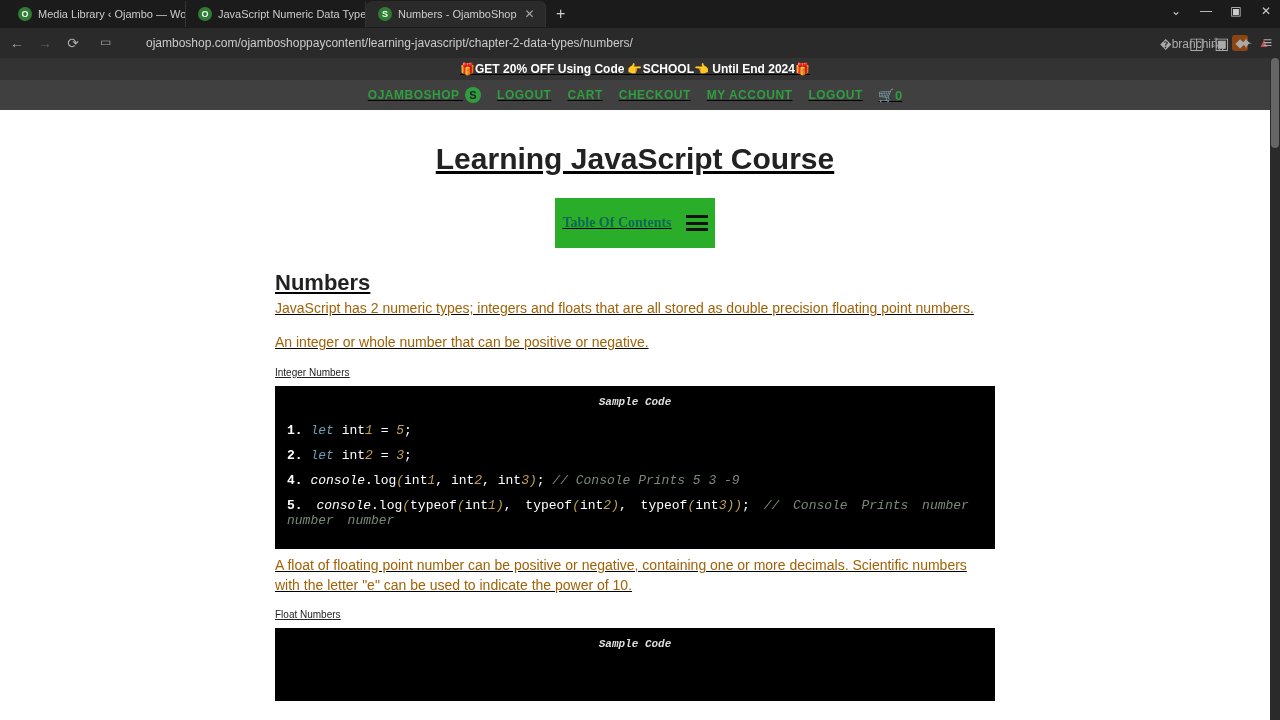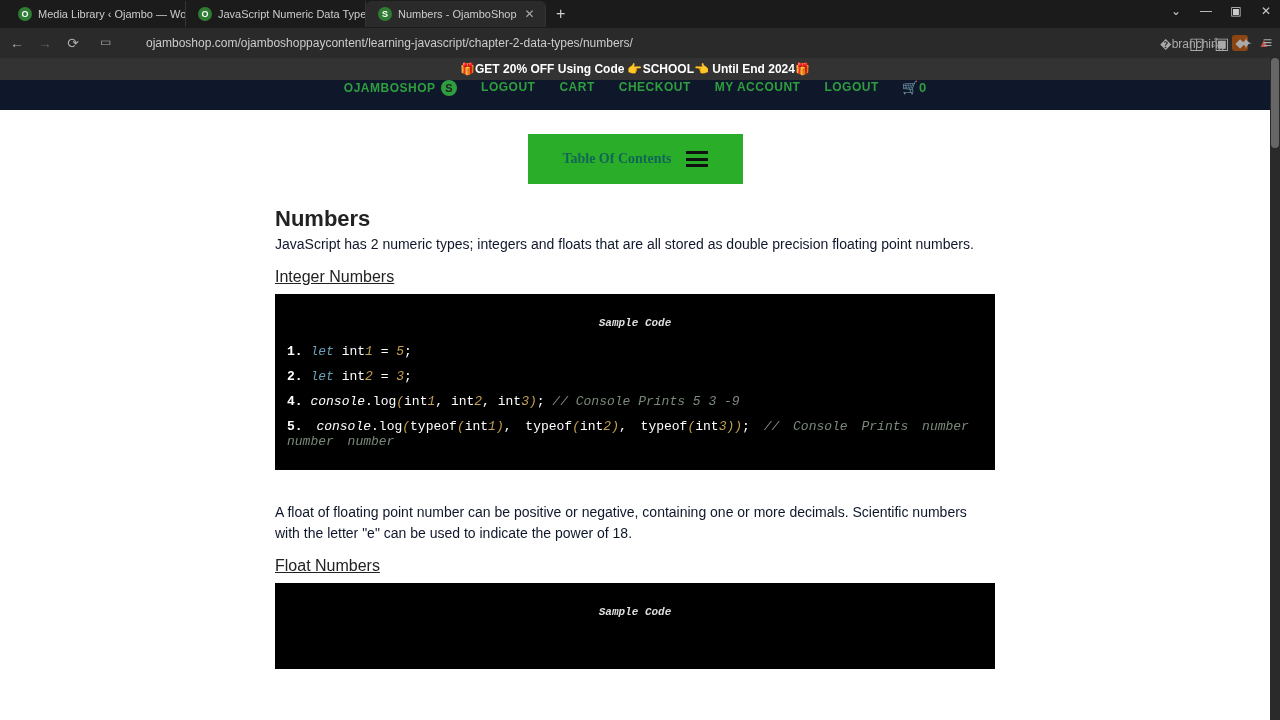--- a/index.html
+++ b/index.html
@@ -18,43 +18,43 @@
   .nav-bar { background: #2a2a2a; height: 30px; display: flex; align-items: center; padding: 0 8px; gap: 10px; }
   .nav-bar .nav-ico { width: 18px; height: 18px; color: #aaa; display: flex; align-items: center; justify-content: center; cursor: pointer; font-size: 14px; }
   .addr { flex: 1; display: flex; align-items: center; background: transparent; color: #ccc; font-size: 12px; padding: 0 8px; }
   .addr .page-ico { width: 16px; height: 16px; margin-right: 30px; color: #aaa; }
   .right-icons { display: flex; gap: 8px; align-items: center; }
   .right-icons .ri { width: 16px; height: 16px; color: #aaa; font-size: 12px; display: flex; align-items: center; justify-content: center; cursor: pointer; }
   .shield { background: #8B4513; border-radius: 3px; width: 18px; height: 18px; color: #fff; }
   .right-icons2 { position: absolute; right: 8px; display: flex; gap: 10px; }
 
   
-  .page { position: absolute; top: 58px; left: 0; right: 10px; bottom: 0; background: #fff; overflow: hidden; }
+  .page { position: absolute; top: 58px; left: 0; right: 10px; bottom: 0; background: #fff; overflow: hidden; text-decoration: underline; }
   .scrollbar { position: absolute; right: 0; top: 58px; bottom: 0; width: 10px; background: #2a2a2a; }
   .scrollbar-thumb { position: absolute; right: 1px; top: 58px; width: 8px; height: 90px; background: #666; border-radius: 4px; }
 
   .promo-bar { background: #333333; height: 22px; display: flex; align-items: center; justify-content: center; color: #fff; font-size: 12px; font-weight: bold; }
-  .top-nav { background: #0f172a; height: 30px; display: flex; justify-content: center; gap: 24px; font-size: 12px; font-weight: bold; }
+  .top-nav { background: #404040; height: 30px; display: flex; align-items: center; justify-content: center; gap: 16px; font-size: 12px; font-weight: bold; }
   .top-nav a { color: #2E9E3F; text-decoration: none; letter-spacing: 0.5px; cursor: pointer; }
   .top-nav .logo-s { display: inline-flex; width: 16px; height: 16px; border-radius: 50%; background: #2E9E3F; color: #222; align-items: center; justify-content: center; font-size: 11px; margin-left: 2px; }
   .cart-ico { color: #2E9E3F; font-size: 13px; }
 
   .content { background: #fff; padding: 24px 0 0 0; color: #222; }
   .content-inner { width: 720px; margin: 0 auto; }
   .course-title { text-align: center; font-size: 30px; font-weight: bold; margin: 8px 0 22px; }
-  .toc-btn { display: flex; align-items: center; justify-content: center; gap: 14px; background: #2AAE2A; color: #0a3; width: 215px; height: 50px; margin: 0 auto 22px; font-family: Georgia, serif; font-weight: bold; font-size: 14px; cursor: pointer; }
+  .toc-btn { display: flex; align-items: center; justify-content: center; gap: 14px; background: #2AAE2A; color: #0a3; width: 160px; height: 50px; margin: 0 auto 22px; font-family: Georgia, serif; font-weight: bold; font-size: 14px; cursor: pointer; }
   .toc-btn span.lbl { color: #165; }
   .hamburger { width: 22px; height: 16px; display: flex; flex-direction: column; justify-content: space-between; }
   .hamburger div { height: 3px; background: #111; }
 
   .section-h { font-size: 22px; font-weight: bold; margin: 6px 0 2px; }
-  .body-text { font-size: 14px; line-height: 1.45; margin-bottom: 14px; color: #0f172a; }
-  .subhead { font-size: 16px; text-decoration: underline; margin: 14px 0 8px; }
+  .body-text { font-size: 14px; line-height: 1.45; margin-bottom: 14px; color: #a16207; }
+  .subhead { font-size: 10px; text-decoration: underline; margin: 14px 0 8px; }
 
-  .code-block { background: #000; color: #fff; font-family: "Courier New", monospace; font-size: 13px; padding: 19px 12px 16px; margin-bottom: 32px; }
+  .code-block { background: #000; color: #fff; font-family: "Courier New", monospace; font-size: 13px; padding: 6px 12px 16px; margin-bottom: 6px; }
   .code-title { text-align: center; font-style: italic; font-weight: bold; font-size: 11px; padding: 4px 0 10px; color: #ddd; }
   .code-line { padding: 5px 0; white-space: pre; }
   .ln { color: #fff; font-weight: bold; }
   .kw { color: #6A9FB5; font-style: italic; }
   .num-lit { color: #C0A050; font-style: italic; }
   .id-suf { color: #C0A050; font-style: italic; }
   .fn { color: #fff; }
   .obj { color: #ffffff; font-style: italic; }
   .cmt { color: #7a8a7a; font-style: italic; text-align: right; }
   .paren { color: #C0A050; font-style: italic; }
@@ -119,44 +119,46 @@
     <a><span>OJAMBOSHOP</span> <span class="logo-s">S</span></a>
     <a>LOGOUT</a>
     <a>CART</a>
     <a>CHECKOUT</a>
     <a>MY ACCOUNT</a>
     <a>LOGOUT</a>
     <span class="cart-ico">🛒<span>0</span></span>
   </div>
 
   <div class="content">
+    <h1 class="course-title">Learning JavaScript Course</h1>
 
     <div class="toc-btn">
       <span class="lbl">Table Of Contents</span>
       <span class="hamburger">
           <div></div>
           <div></div>
           <div></div>
         </span>
     </div>
 
     <div class="content-inner">
       <h2 class="section-h">Numbers</h2>
       <p class="body-text">JavaScript has 2 numeric types; integers and floats that are all stored as double precision floating point numbers.</p>
+      <p class="body-text">An integer or whole number that can be positive or negative.</p>
       <p class="subhead">Integer Numbers</p>
 
       <div class="code-block">
         <div class="code-title">Sample Code</div>
         <div class="code-line"><span class="ln">1.</span> <span class="kw">let</span> <span class="fn">int</span><span class="id-suf">1</span><span> = </span><span class="num-lit">5</span><span>;</span></div>
         <div class="code-line"><span class="ln">2.</span> <span class="kw">let</span> <span class="fn">int</span><span class="id-suf">2</span><span> = </span><span class="num-lit">3</span><span>;</span></div>
         <div class="code-line"><span class="ln">4.</span> <span class="obj">console</span><span class="fn">.log</span><span class="paren">(</span><span class="fn">int</span><span class="id-suf">1</span><span>, </span><span class="fn">int</span><span class="id-suf">2</span><span>, </span><span class="fn">int</span><span class="id-suf">3</span><span class="paren">)</span><span>;</span><span class="cmt"> // Console Prints 5 3 -9</span></div>
         <div class="code-line wrap"><span class="ln">5.</span><span class="obj"> console</span><span class="fn">.log</span><span class="paren">(</span><span class="fn">typeof</span><span class="paren">(</span><span class="fn">int</span><span class="id-suf">1</span><span class="paren">)</span><span>, </span> <span class="fn">typeof</span><span class="paren">(</span><span class="fn">int</span><span class="id-suf">2</span><span class="paren">)</span><span>, </span> <span class="fn">typeof</span><span class="paren">(</span><span class="fn">int</span><span class="id-suf">3</span><span class="paren">))</span><span>;</span><span class="cmt">  //  Console  Prints  number  number number</span></div>
       </div>
 
-      <p class="body-text">A float of floating point number can be positive or negative, containing one or more decimals. Scientific numbers with the letter "e" can be used to indicate the power of 18.</p>
+      <p class="body-text">A float of floating point number can be positive or negative, containing one or more decimals. Scientific numbers with the letter "e" can be used to indicate the power of 10.</p>
       <p class="subhead">Float Numbers</p>
 
       <div class="code-block">
         <div class="code-title">Sample Code</div>
         <div class="code-line">  </div>
 
       </div>
     </div>
   </div>
 </div>

